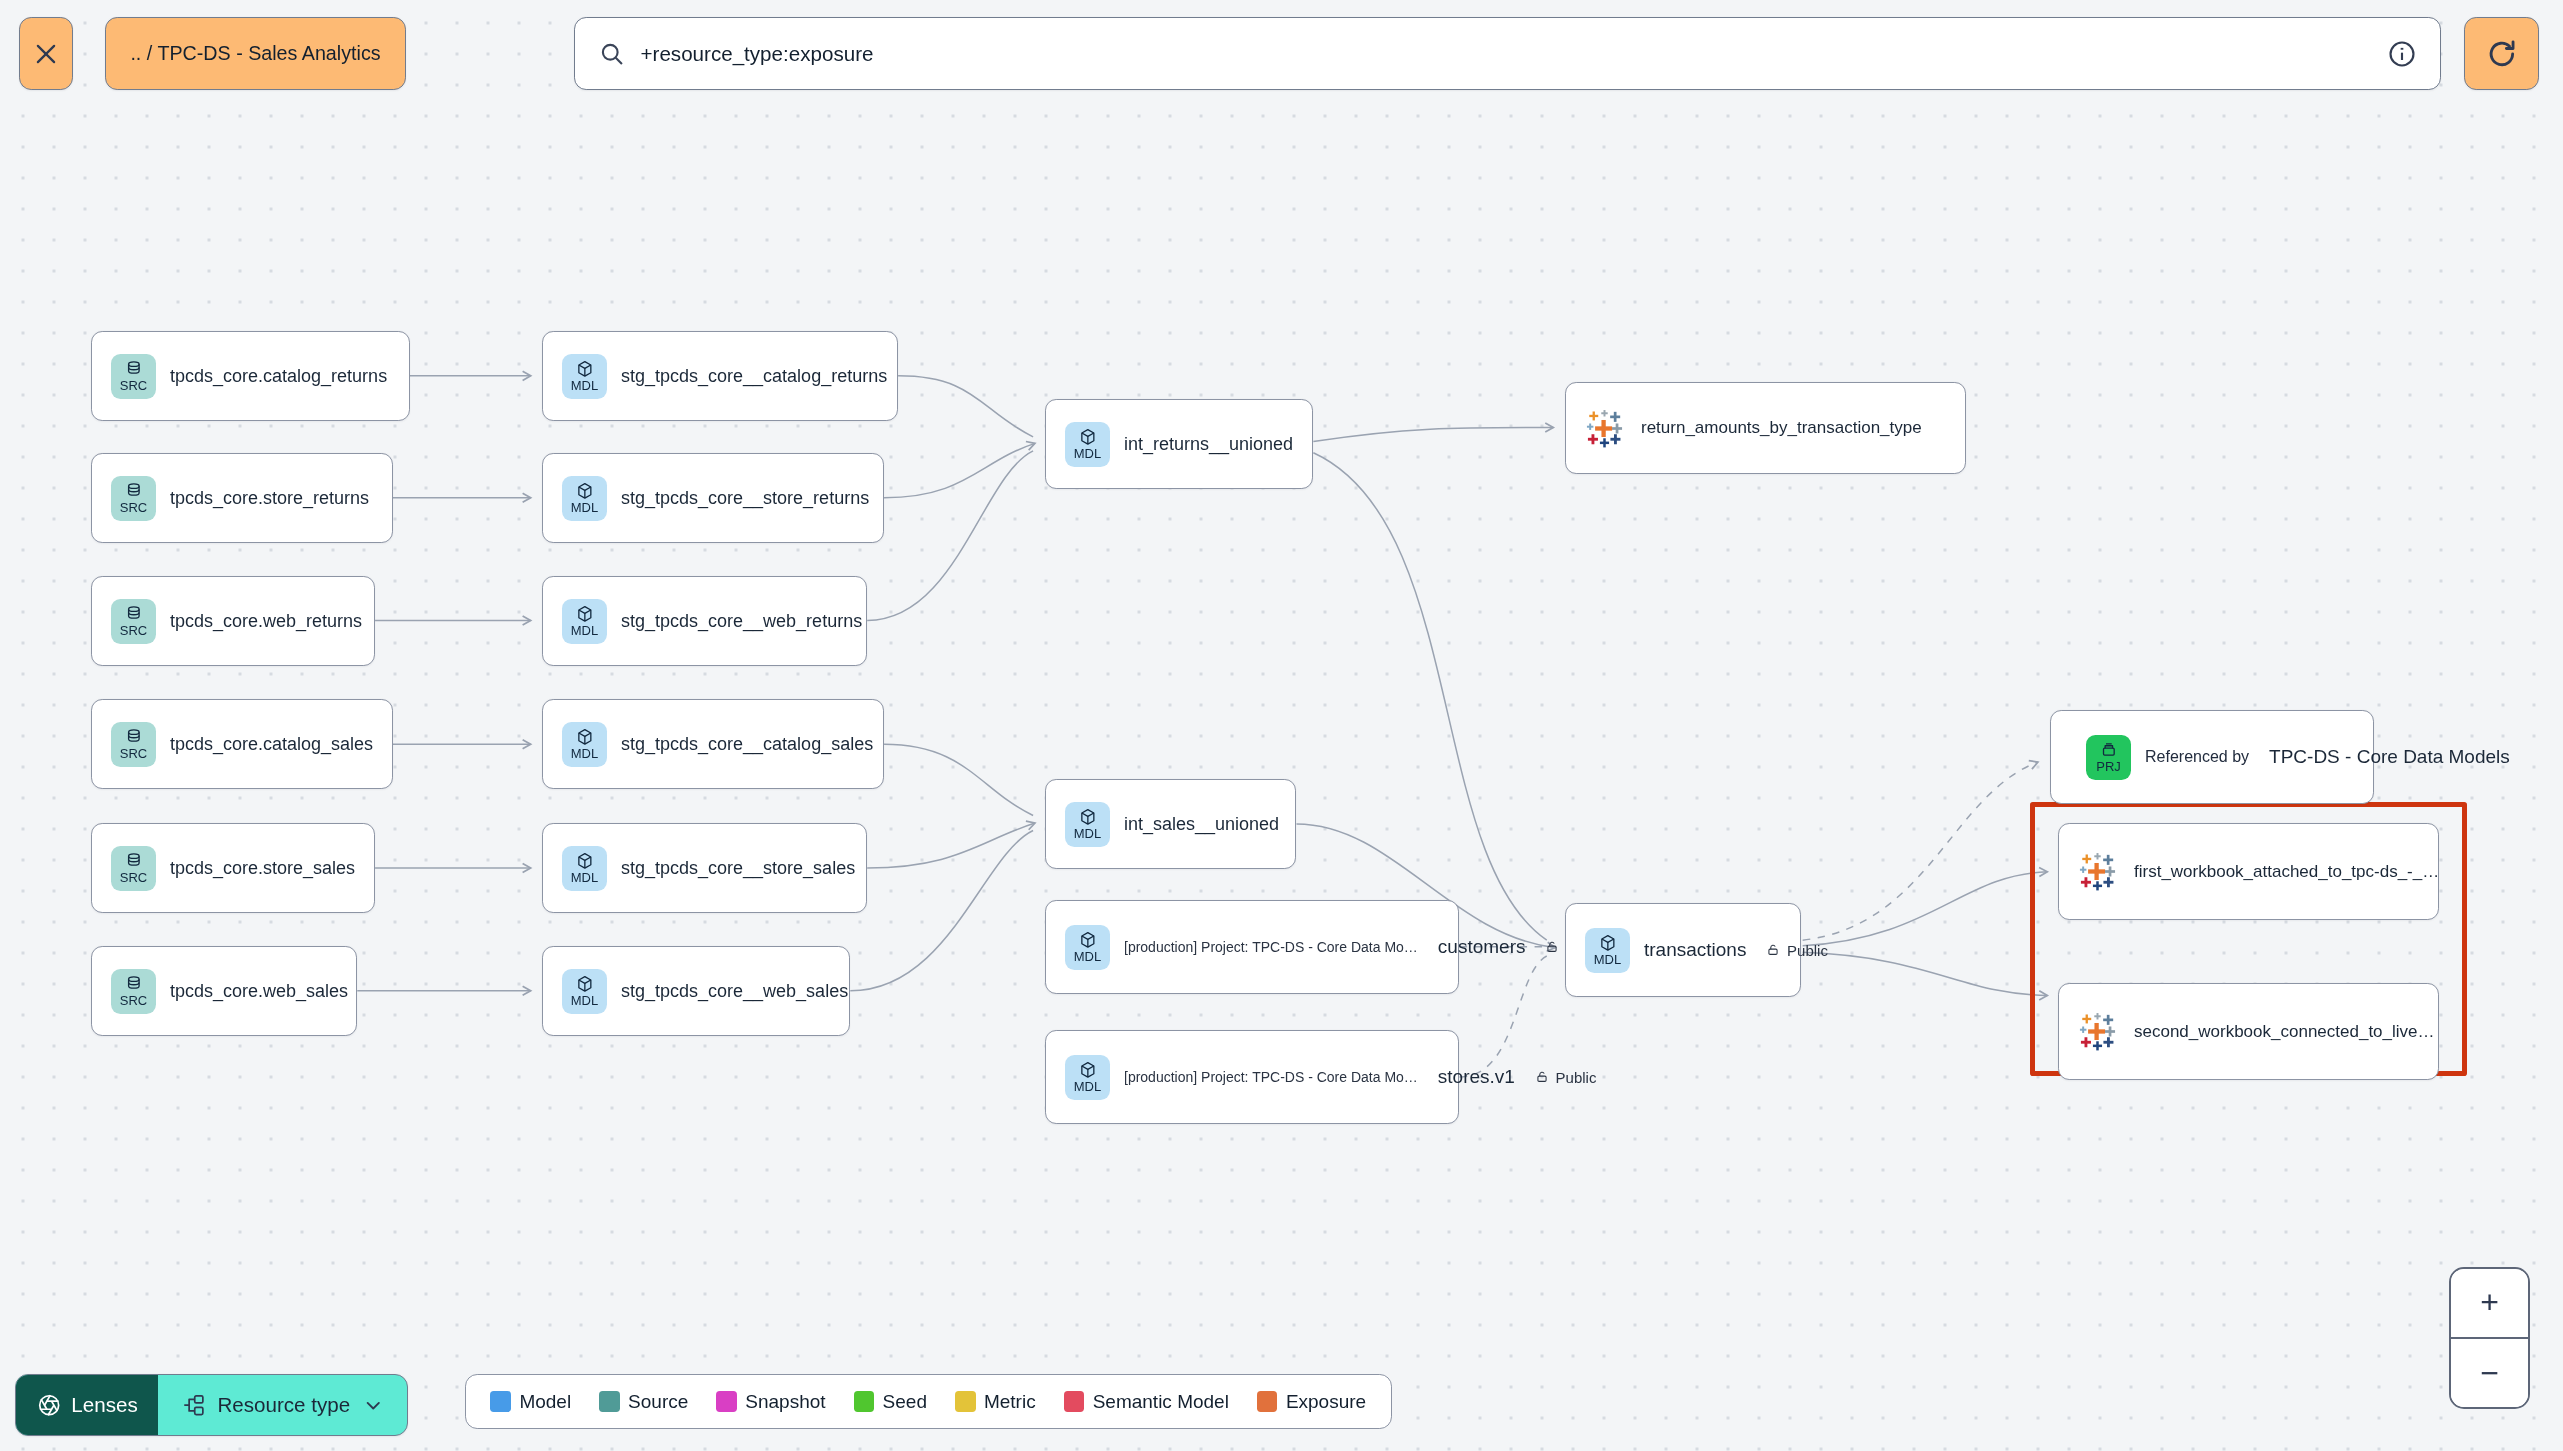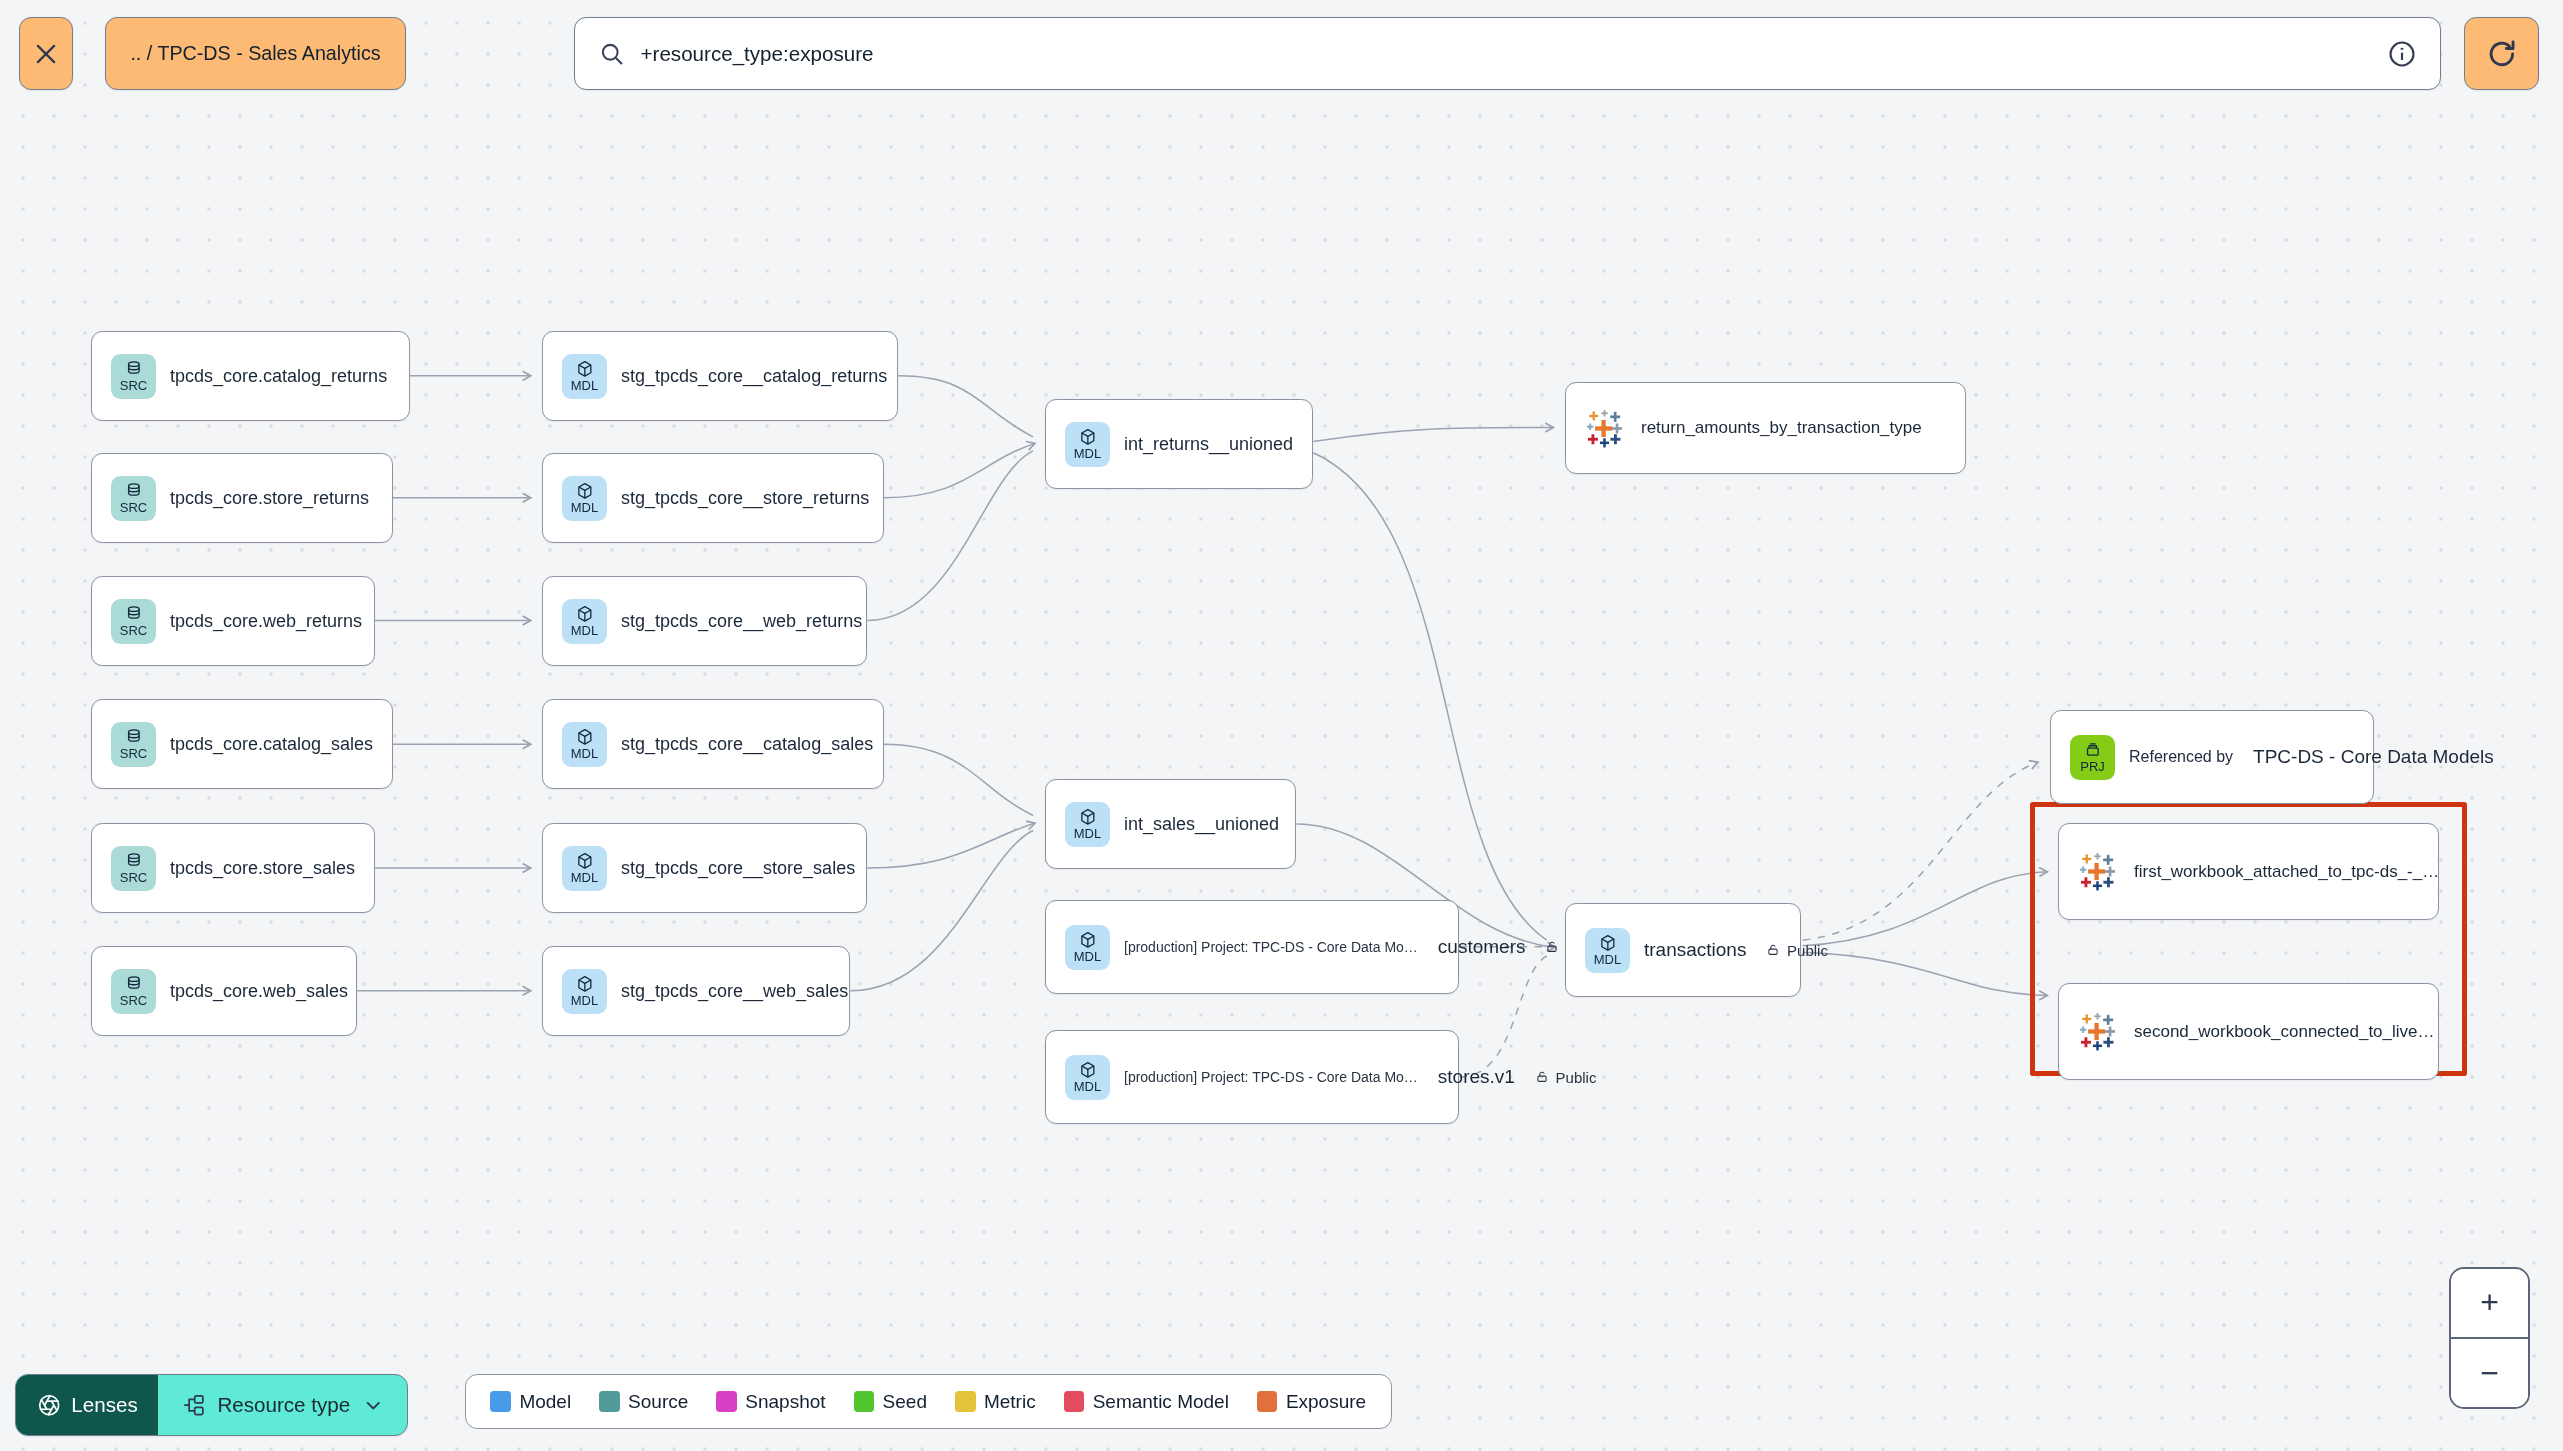--- a/index.html
+++ b/index.html
@@ -39,21 +39,21 @@
     display:flex; align-items:center; gap:14px; padding-left:19px;
     box-shadow:0 0.9px 1.9px rgba(16,24,40,.05); z-index:2; cursor:pointer;
   }
   .badge {
     width:45px; height:45px; border-radius:9.4px; flex:none;
     display:flex; flex-direction:column; align-items:center; justify-content:center;
     color:#12293F; font-size:13px; line-height:14px;
   }
   .badge-src { background:#ABDBD6; }
   .badge-mdl { background:#BCE0F6; }
-  .badge-prj { background:#84cc16; }
+  .badge-prj { background:#22c55e;margin-left:16px; }
   .nlabel { font-size:18px; white-space:nowrap; color:#1B2838; }
   .nlabel-lg { font-size:19px; white-space:nowrap; color:#1B2838; }
   .ncol { display:flex; flex-direction:row; gap:20px;align-items:center; }
   .proj-line { font-size:14px; color:#2A3342; white-space:nowrap; }
   .ref-line { font-size:16px; color:#222C3E; white-space:nowrap; }
   .access { display:flex; align-items:center; gap:6.6px; font-size:15px; color:#2A3342; }
   .exposure-node { gap:15px; padding-left:17px; }
   .exposure-node .nlabel { font-size:17px; }
 
   .highlight-rect {

